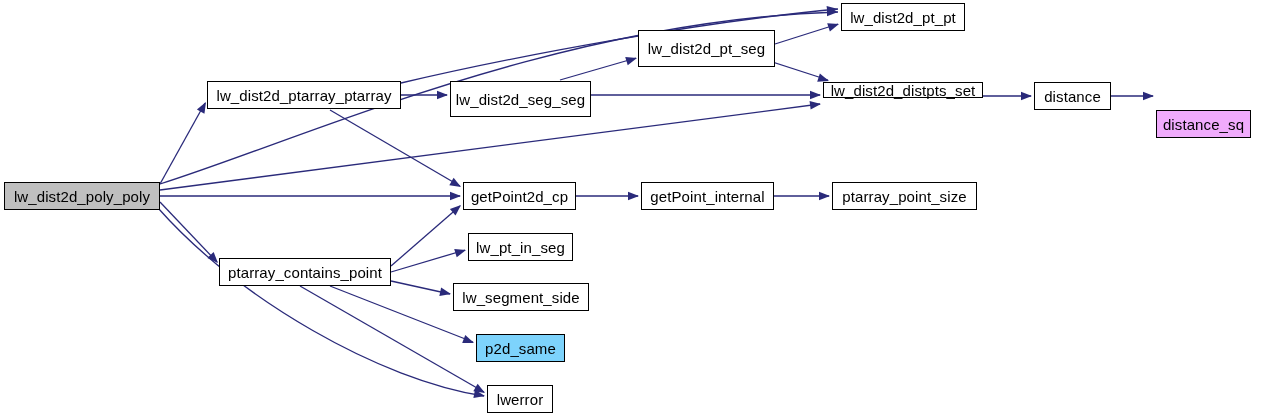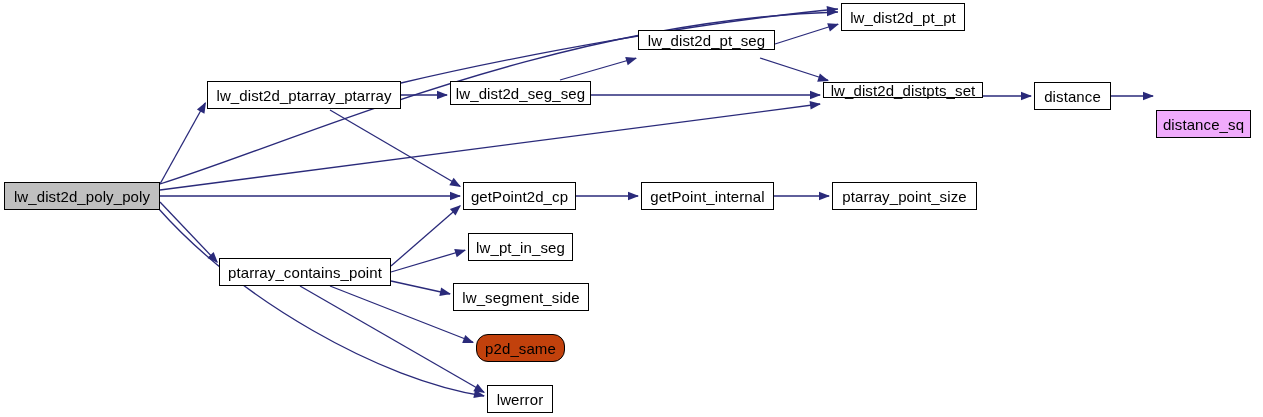--- a/index.html
+++ b/index.html
@@ -137,24 +137,24 @@
         <path d="M 300 286 L 484 392" fill="none" stroke="#2a2a7a" stroke-width="1.3"></path>
         <polygon points="0,0 -11,-4.3 -11,4.3" fill="#2a2a7a" transform="translate(485,393) rotate(30)"></polygon>
       </g>
     </svg>
 <div class="graph-node highlight" style="left: 4px; top: 182px; width: 156px; height: 28px; background: rgb(191, 191, 191); border-color: rgb(0, 0, 0);">
       <span class="node-label">lw_dist2d_poly_poly</span>
     </div>
     <div class="graph-node" style="left: 207px; top: 81px; width: 194px; height: 28px; background: rgb(255, 255, 255); border-color: rgb(0, 0, 0);">
       <span class="node-label">lw_dist2d_ptarray_ptarray</span>
     </div>
-    <div class="graph-node" style="left: 450px; top: 81px; width: 141px; height: 24px; background: rgb(255, 255, 255); border-color: rgb(0, 0, 0);">
+    <div class="graph-node" style="left: 450px; top: 81px; width: 141px; height: 36px; background: rgb(255, 255, 255); border-color: rgb(0, 0, 0);">
       <span class="node-label">lw_dist2d_seg_seg</span>
     </div>
-    <div class="graph-node" style="left: 638px; top: 30px; width: 137px; height: 20px; background: rgb(255, 255, 255); border-color: rgb(0, 0, 0);">
+    <div class="graph-node" style="left: 638px; top: 30px; width: 137px; height: 37px; background: rgb(255, 255, 255); border-color: rgb(0, 0, 0);">
       <span class="node-label">lw_dist2d_pt_seg</span>
     </div>
     <div class="graph-node" style="left: 841px; top: 3px; width: 124px; height: 28px; background: rgb(255, 255, 255); border-color: rgb(0, 0, 0);">
       <span class="node-label">lw_dist2d_pt_pt</span>
     </div>
     <div class="graph-node" style="left: 823px; top: 82px; width: 160px; height: 16px; background: rgb(255, 255, 255); border-color: rgb(0, 0, 0);">
       <span class="node-label">lw_dist2d_distpts_set</span>
     </div>
     <div class="graph-node" style="left: 1034px; top: 82px; width: 77px; height: 28px; background: rgb(255, 255, 255); border-color: rgb(0, 0, 0);">
       <span class="node-label">distance</span>
@@ -173,19 +173,19 @@
     </div>
     <div class="graph-node" style="left: 219px; top: 258px; width: 172px; height: 28px; background: rgb(255, 255, 255); border-color: rgb(0, 0, 0);">
       <span class="node-label">ptarray_contains_point</span>
     </div>
     <div class="graph-node" style="left: 468px; top: 233px; width: 105px; height: 28px; background: rgb(255, 255, 255); border-color: rgb(0, 0, 0);">
       <span class="node-label">lw_pt_in_seg</span>
     </div>
     <div class="graph-node" style="left: 453px; top: 283px; width: 136px; height: 28px; background: rgb(255, 255, 255); border-color: rgb(0, 0, 0);">
       <span class="node-label">lw_segment_side</span>
     </div>
-    <div class="graph-node" style="left: 476px; top: 334px; width: 89px; height: 28px; background: #c2410c; border-color: rgb(0, 0, 0); border-radius: 12px;">
+    <div class="graph-node" style="left: 476px; top: 334px; width: 89px; height: 28px; background: #7dd3fc; border-color: rgb(0, 0, 0);">
       <span class="node-label">p2d_same</span>
     </div>
     <div class="graph-node" style="left: 487px; top: 385px; width: 66px; height: 28px; background: rgb(255, 255, 255); border-color: rgb(0, 0, 0);">
       <span class="node-label">lwerror</span>
     </div>
   </div>
 
 </body></html>

